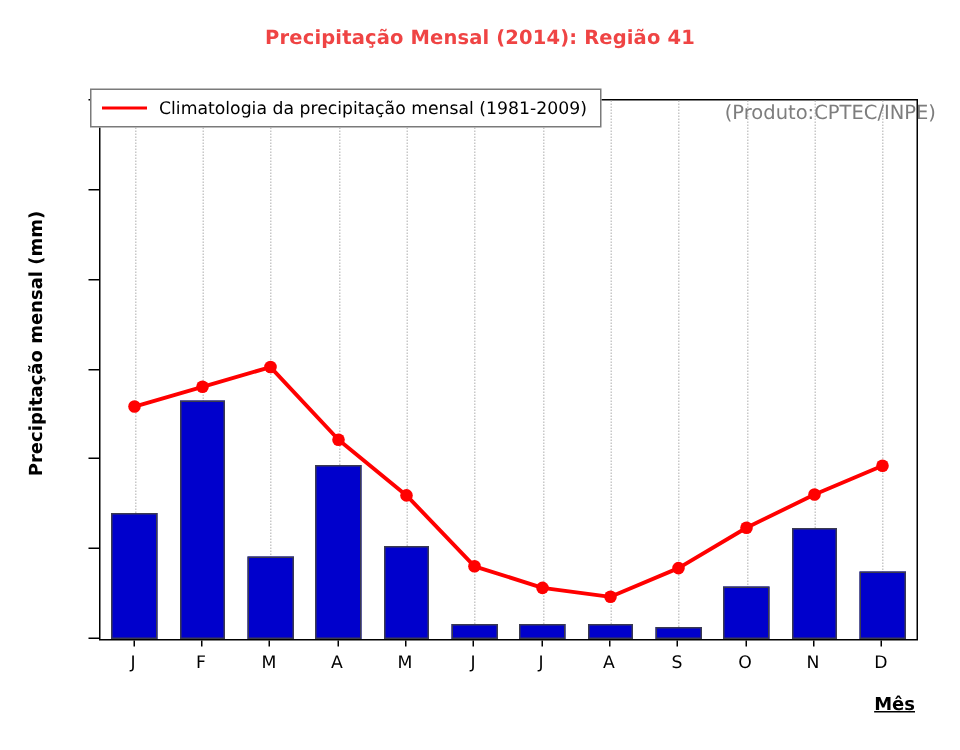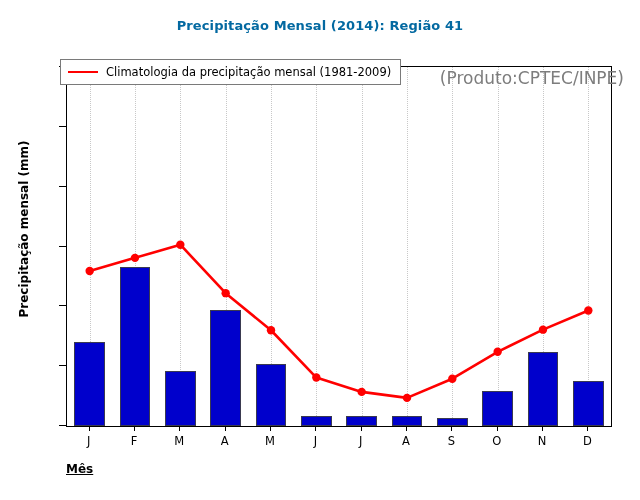--- a/index.html
+++ b/index.html
@@ -20,21 +20,21 @@
     background: #ffffff;
   }
   #chart-title {
     position: absolute;
     left: 0;
     top: 18px;
     width: 640px;
     text-align: center;
     font-size: 13px;
     font-weight: bold;
-    color: #0369a1;
+    color: #ef4444;
     letter-spacing: 0.1px;
   }
   
   #plot-area {
     position: absolute;
     left: 66px;
     top: 66px;
     width: 544px;
     height: 359px;
     border: 1px solid #000000;
@@ -105,21 +105,21 @@
     font-weight: bold;
     color: #000000;
     transform: rotate(-90deg);
     transform-origin: center center;
   }
   #xlabel {
     position: absolute;
     left: 66px;
     top: 462px;
     width: 544px;
-    text-align: left;
+    text-align: right;
     font-size: 12px;
     font-weight: bold;
     color: #000000;
     text-decoration: underline;
   }
   #legend {
     position: absolute;
     left: 60px;
     top: 59px;
     background: #ffffff;
@@ -137,21 +137,21 @@
   }
   #legend-text {
     font-size: 11.5px;
     color: #000000;
     white-space: nowrap;
   }
   #produto-note {
     position: absolute;
     right: 16px;
     top: 68px;
-    font-size: 17px;
+    font-size: 13px;
     color: #7d7d7d;
     white-space: nowrap;
     text-align: right;
   }
 </style>
 </head>
 <body>
 
 <div id="figure">
 

